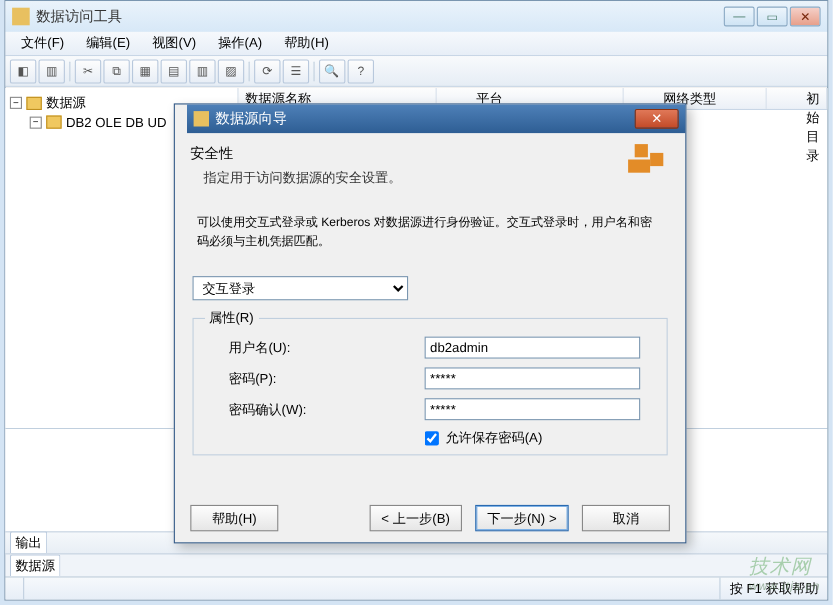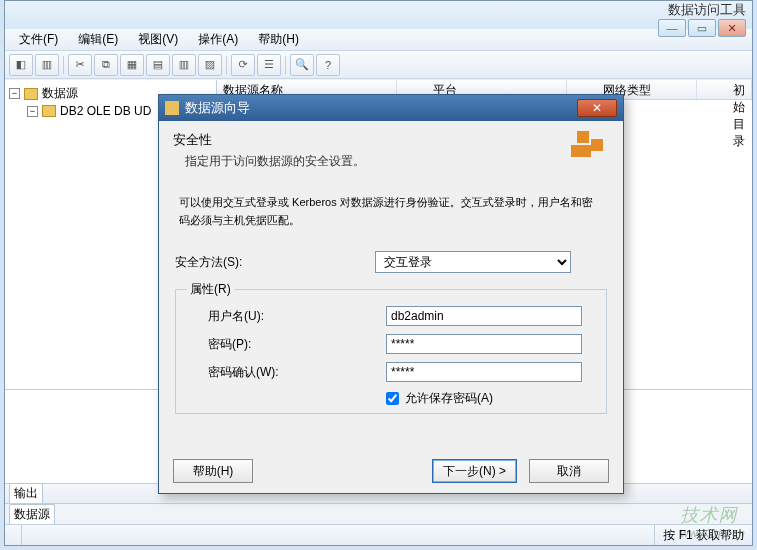--- a/index.html
+++ b/index.html
@@ -16,24 +16,23 @@
   position: absolute;
   left: 4px; top: 0;
   width: 749px; height: 546px;
   background: #f0f0f0;
   border: 1px solid #7a96b0;
 }
 .titlebar {
   height: 28px;
   background: linear-gradient(#eaf3fb, #d7e8f7);
   display: flex;
-  align-items: flex-end;
+  align-items: center;
   padding: 0 6px;
   color: #333;
-  flex-direction: column;
 }
 .titlebar .app-icon { width: 16px; height: 16px; background: #e8c060; margin-right: 6px; display:inline-block; }
 .titlebar .title { flex: 1; font-size: 13px; }
 .win-btns { display: flex; gap: 2px; }
 .win-btn { width: 28px; height: 18px; background: linear-gradient(#edf5fc,#cfe4f4); border: 1px solid #8aa9c4; border-radius: 2px; display:flex;align-items:center;justify-content:center;font-size:11px;color:#476; cursor:pointer;}
 .win-btn.close { background: linear-gradient(#f5d0c8,#e79f8a); color:#7a2a10;}
 .menubar {
   height: 22px;
   background: linear-gradient(#f6f9fc,#e7eef7);
   border-bottom: 1px solid #c8d6e6;
@@ -102,20 +101,21 @@
   border: 1px solid #335a88;
   box-shadow: 4px 4px 10px rgba(0,0,0,0.25);
 }
 .dlg-title {
   height: 26px;
   background: linear-gradient(#4e80b8, #2e5e94);
   color: #fff;
   display:flex; align-items:center;
   padding: 0 6px;
   font-size: 13px;
+  margin-left: 11px;
 }
 .dlg-title .dlg-icon { width:14px; height:14px; background:#e8c060; margin-right:6px; display:inline-block;}
 .dlg-title .dlg-close {
   margin-left:auto;
   width: 40px; height: 18px;
   background: linear-gradient(#e07858,#c24a28);
   border:1px solid #8a3010;
   border-radius:2px;
   color:#fff;
   display:flex;align-items:center;justify-content:center;
@@ -283,21 +283,20 @@
       <div class="dlg-head-graphic">
         <span class="g1"></span>
           <span class="g2"></span>
           <span class="g3"></span>
       </div>
     </div>
     <div class="dlg-desc">可以使用交互式登录或 Kerberos 对数据源进行身份验证。交互式登录时，用户名和密码必须与主机凭据匹配。</div>
 
     <div class="form-area">
       <div class="form-row">
-        <label>安全方法(S):</label>
         <select>
           <option>交互登录</option>
         </select>
       </div>
       <fieldset class="attrs">
         <legend>属性(R)</legend>
         <div class="form-row">
           <label class="indent">用户名(U):</label>
           <input type="text" value="db2admin" style="">
         </div>
@@ -312,17 +311,18 @@
         <div class="checkbox-row">
           <input type="checkbox" checked="" style="">
           <span>允许保存密码(A)</span>
         </div>
       </fieldset>
     </div>
 
     <div class="dlg-buttons">
       <button class="push-btn">帮助(H)</button>
       <div class="spacer"></div>
+      <button class="push-btn">&lt; 上一步(B)</button>
       <button class="push-btn strong">下一步(N) &gt;</button>
       <button class="push-btn">取消</button>
     </div>
   </div>
 </div>
 
 </body></html>

